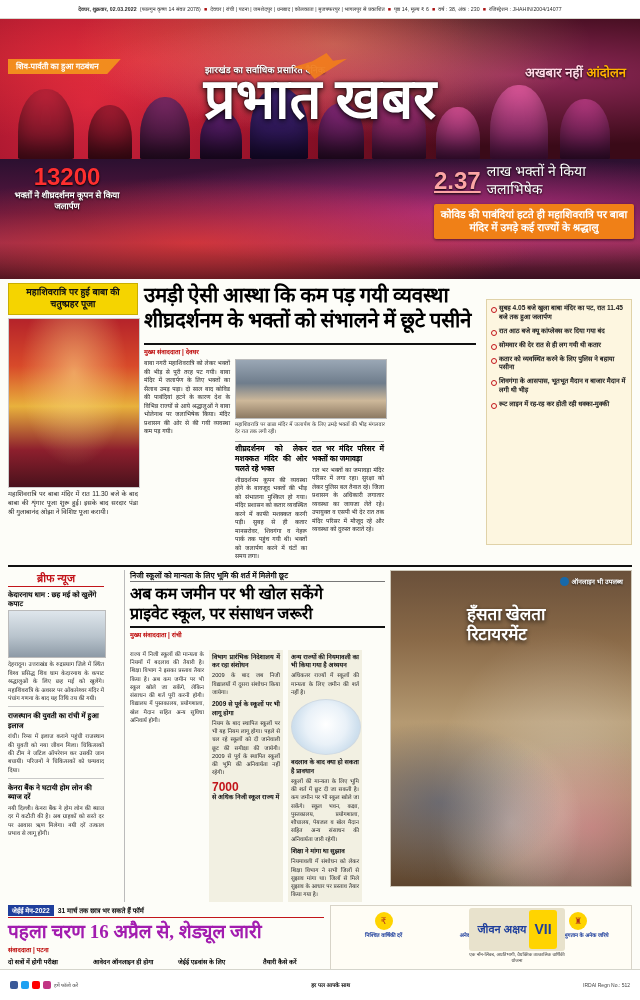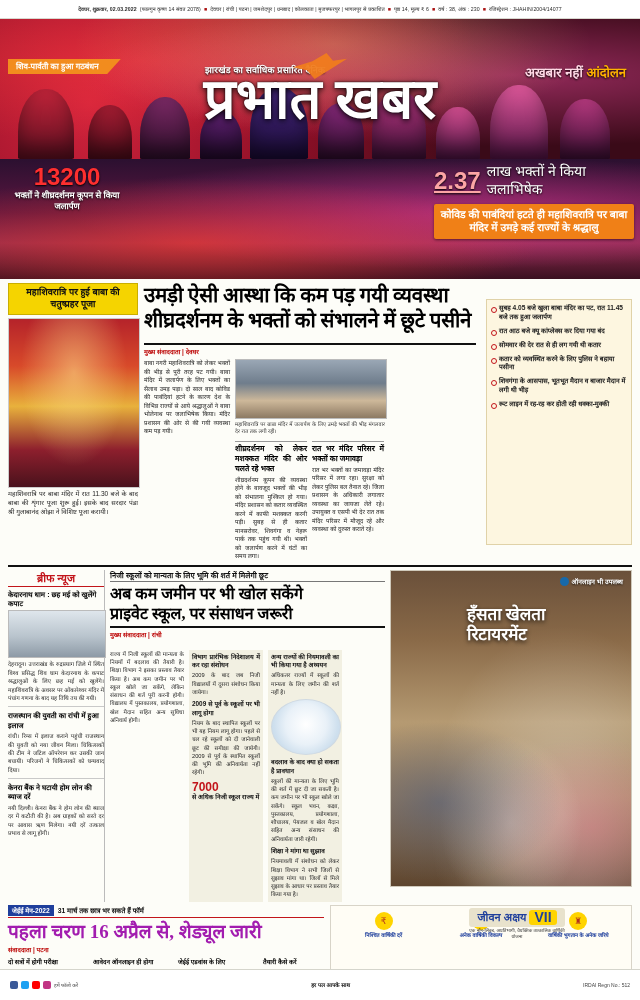--- a/index.html
+++ b/index.html
@@ -145,21 +145,21 @@
   .bullets li:before{
     content:"";position:absolute;left:0;top:3px;width:4px;height:4px;
     border:1.2px solid #c2151b;border-radius:50%;
   }
 
   
   .hr-thick{height:2px;background:#111;margin:4px 8px 0;}
 
   
   .mid{display:flex;padding:3px 8px 0;gap:5px;}
-  .briefcol{width:96px;flex:0 0 96px;border-right:1px solid #bbb;padding-right:0;}
+  .briefcol{width:96px;flex:0 0 96px;border-right:1px solid #bbb;padding-right:20px;}
   .brief-title{
     font-size:11px;font-weight:700;color:#c2151b;text-align:center;
     border-bottom:1.5px solid #c2151b;padding-bottom:1px;margin-bottom:3px;
     font-family:"Liberation Serif","DejaVu Serif",serif;
   }
   .brief-head{font-size:7.2px;font-weight:700;line-height:1.3;color:#000;margin-bottom:2px;}
   .brief-img{
     width:100%;height:46px;border:1px solid #bbb;margin-bottom:2px;
     background:linear-gradient(180deg,#dfe6ec 0%,#b9c4cd 55%,#8d9aa6 100%);
   }
@@ -249,21 +249,21 @@
   .jeevan{
     position:absolute;right:66px;top:2px;width:96px;text-align:center;
   }
   .jeevan-band{
     background:#e8e2cc;border-radius:3px;padding:2px 3px;
     display:flex;align-items:center;justify-content:center;gap:3px;
   }
   .jeevan-name{font-size:11px;font-weight:700;color:#1f3f9c;line-height:1;}
   .jeevan-vii{
     background:#ffd400;color:#1f3f9c;font-size:14px;font-weight:700;
-    padding:0 5px;border-radius:3px;line-height:1.1;
+    padding:12px 5px;border-radius:3px;line-height:1.1;
   }
   .jeevan-sub{font-size:4.6px;color:#333;line-height:1.3;margin-top:1px;}
   .lic-logo{position:absolute;right:8px;bottom:14px;text-align:center;}
   .lic-mark{
     display:inline-flex;align-items:center;gap:3px;
   }
   .lic-hands{
     width:20px;height:20px;border:2px solid #1f3f9c;border-radius:50%;
     display:inline-block;position:relative;background:#fff;
   }

